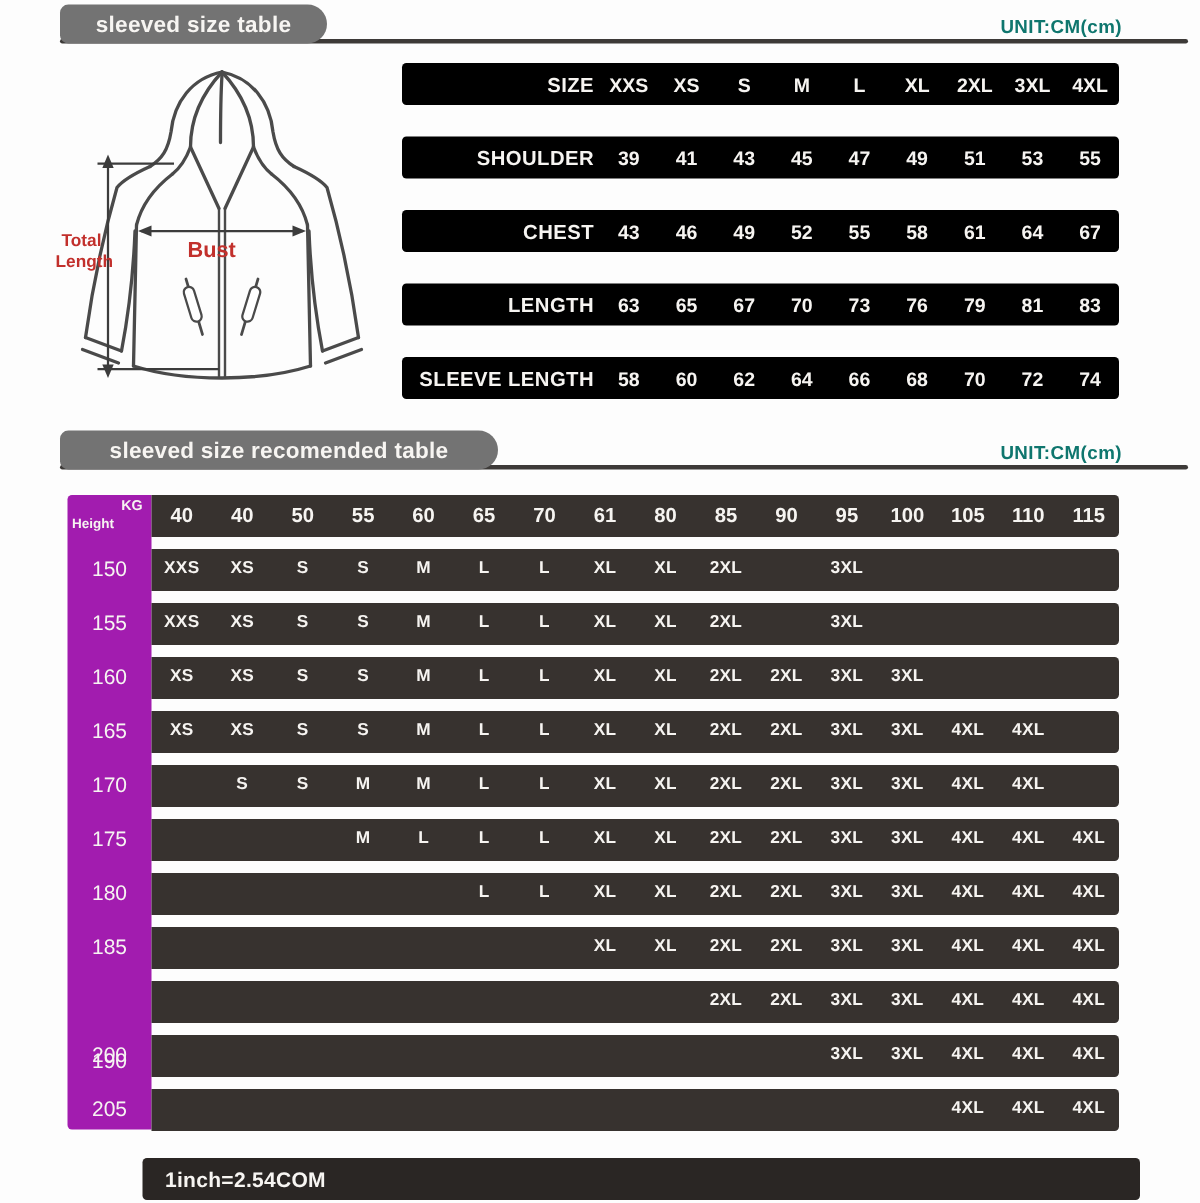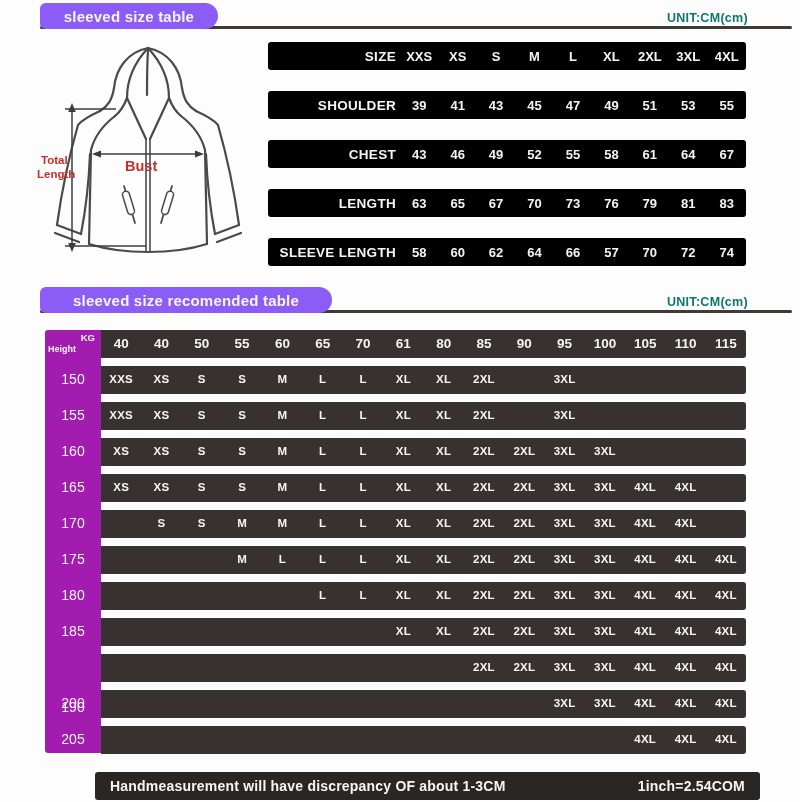--- a/index.html
+++ b/index.html
@@ -4,21 +4,21 @@
 <style>
   * { box-sizing: border-box; }
   html,body { margin:0; padding:0; }
   body {
     width:800px; height:802px; position:relative;
     background:#fdfdfd;
     font-family:"Liberation Sans", sans-serif;
     overflow:hidden;
   }
   .banner {
-    position:absolute; background:#8b5cf6; color:#f7f5f2;
+    position:absolute; background:#737373; color:#f7f5f2;
     font-weight:bold; font-size:15px; letter-spacing:0.2px;
     display:flex; align-items:center; justify-content:center;
     height:26px; border-radius:6px 14px 14px 6px; z-index:2;
   }
   .banner1 { left:40px; top:3px;  width:178px; }
   .banner2 { left:40px; top:287px; width:292px; }
   .rule {
     position:absolute; left:40px; width:752px; height:3px;
     background:#3d3a38; border-radius:2px; z-index:1;
   }
@@ -200,21 +200,21 @@
       </div>
     </div>
     <div class="bar">
       <div class="bar-label">SLEEVE LENGTH</div>
       <div class="bar-cells">
         <span class="cell">58</span>
         <span class="cell">60</span>
         <span class="cell">62</span>
         <span class="cell">64</span>
         <span class="cell">66</span>
-        <span class="cell">57</span>
+        <span class="cell">68</span>
         <span class="cell">70</span>
         <span class="cell">72</span>
         <span class="cell">74</span>
       </div>
     </div>
   </div>
 
 <div class="rule rule2"></div>
 <div class="banner banner2">
   <span>sleeved size recomended table</span>
@@ -449,15 +449,14 @@
       <span class="cell"></span>
       <span class="cell"></span>
       <span class="cell"></span>
       <span class="cell">4XL</span>
       <span class="cell">4XL</span>
       <span class="cell">4XL</span>
     </div>
   </div>
 
 <div class="footer">
-  <span>Handmeasurement will have discrepancy OF about 1-3CM</span>
   <span>1inch=2.54COM</span>
 </div>
 
 </body></html>

